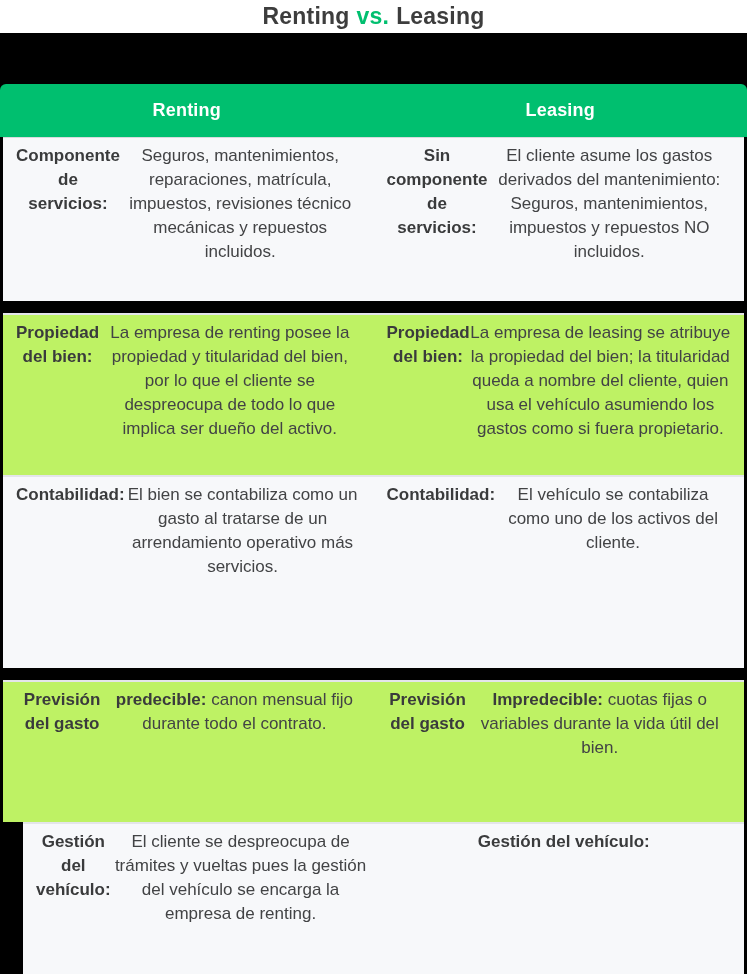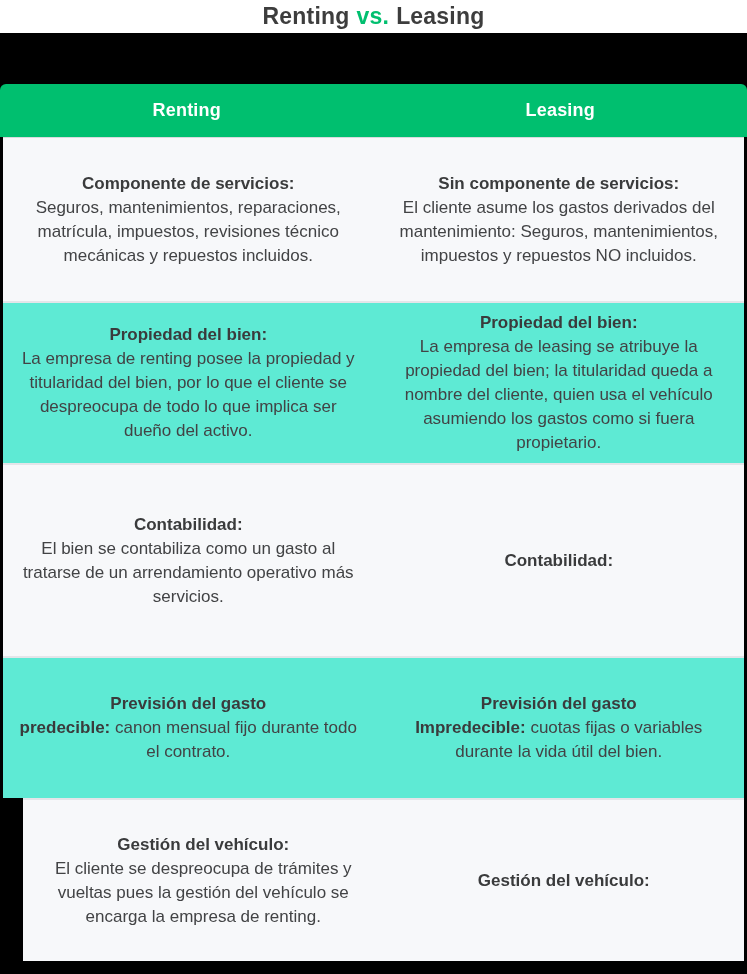--- a/index.html
+++ b/index.html
@@ -34,31 +34,31 @@
     color:#ffffff;font-size:18px;font-weight:bold;letter-spacing:0.2px;
   }
   
   .rows{
     position:absolute;top:137px;left:3px;width:741px;
   }
   .row{
     display:flex;box-sizing:border-box;
   }
   .row.gray{background:#f7f8fa;}
-  .row.white{background:#5eead4;}
+  .row.white{background:#bef264;margin-top:12px;}
   .row + .row{border-top:2px solid #e4e5e9;}
   .row.first{border-top:1px solid #d9dadd;}
   .r1{height:164px;}
   .r2{height:162px;}
   .r3{height:193px;}
   .r4{height:142px;}
   .r5{height:163px;margin-left:20px;}
   .cell{
     width:50%;box-sizing:border-box;padding:6px 13px;
-    display:flex;flex-direction:column;justify-content:center;
+    display:flex;flex-direction:row;justify-content:center;
     text-align:center;
     font-size:17px;line-height:24px;color:#424345;
   }
   .cell .heading{font-weight:bold;color:#3a3b3c;}
   .cell .lead{font-weight:bold;color:#3a3b3c;}
 </style>
 </head>
 <body>
 
 <div class="canvas">
@@ -98,20 +98,21 @@
       </div>
     </div>
 
     <div class="row gray r3">
       <div class="cell">
         <span class="heading">Contabilidad:</span>
         <span class="body"><span class="lead"></span><span>El bien se contabiliza como un gasto al tratarse de un arrendamiento operativo más servicios.</span></span>
       </div>
       <div class="cell">
         <span class="heading">Contabilidad:</span>
+        <span class="body"><span class="lead"></span><span>El vehículo se contabiliza como uno de los activos del cliente.</span></span>
       </div>
     </div>
 
     <div class="row white r4">
       <div class="cell">
         <span class="heading">Previsión del gasto</span>
         <span class="body"><span class="lead">predecible:</span><span> canon mensual fijo durante todo el contrato.</span></span>
       </div>
       <div class="cell">
         <span class="heading">Previsión del gasto</span>

